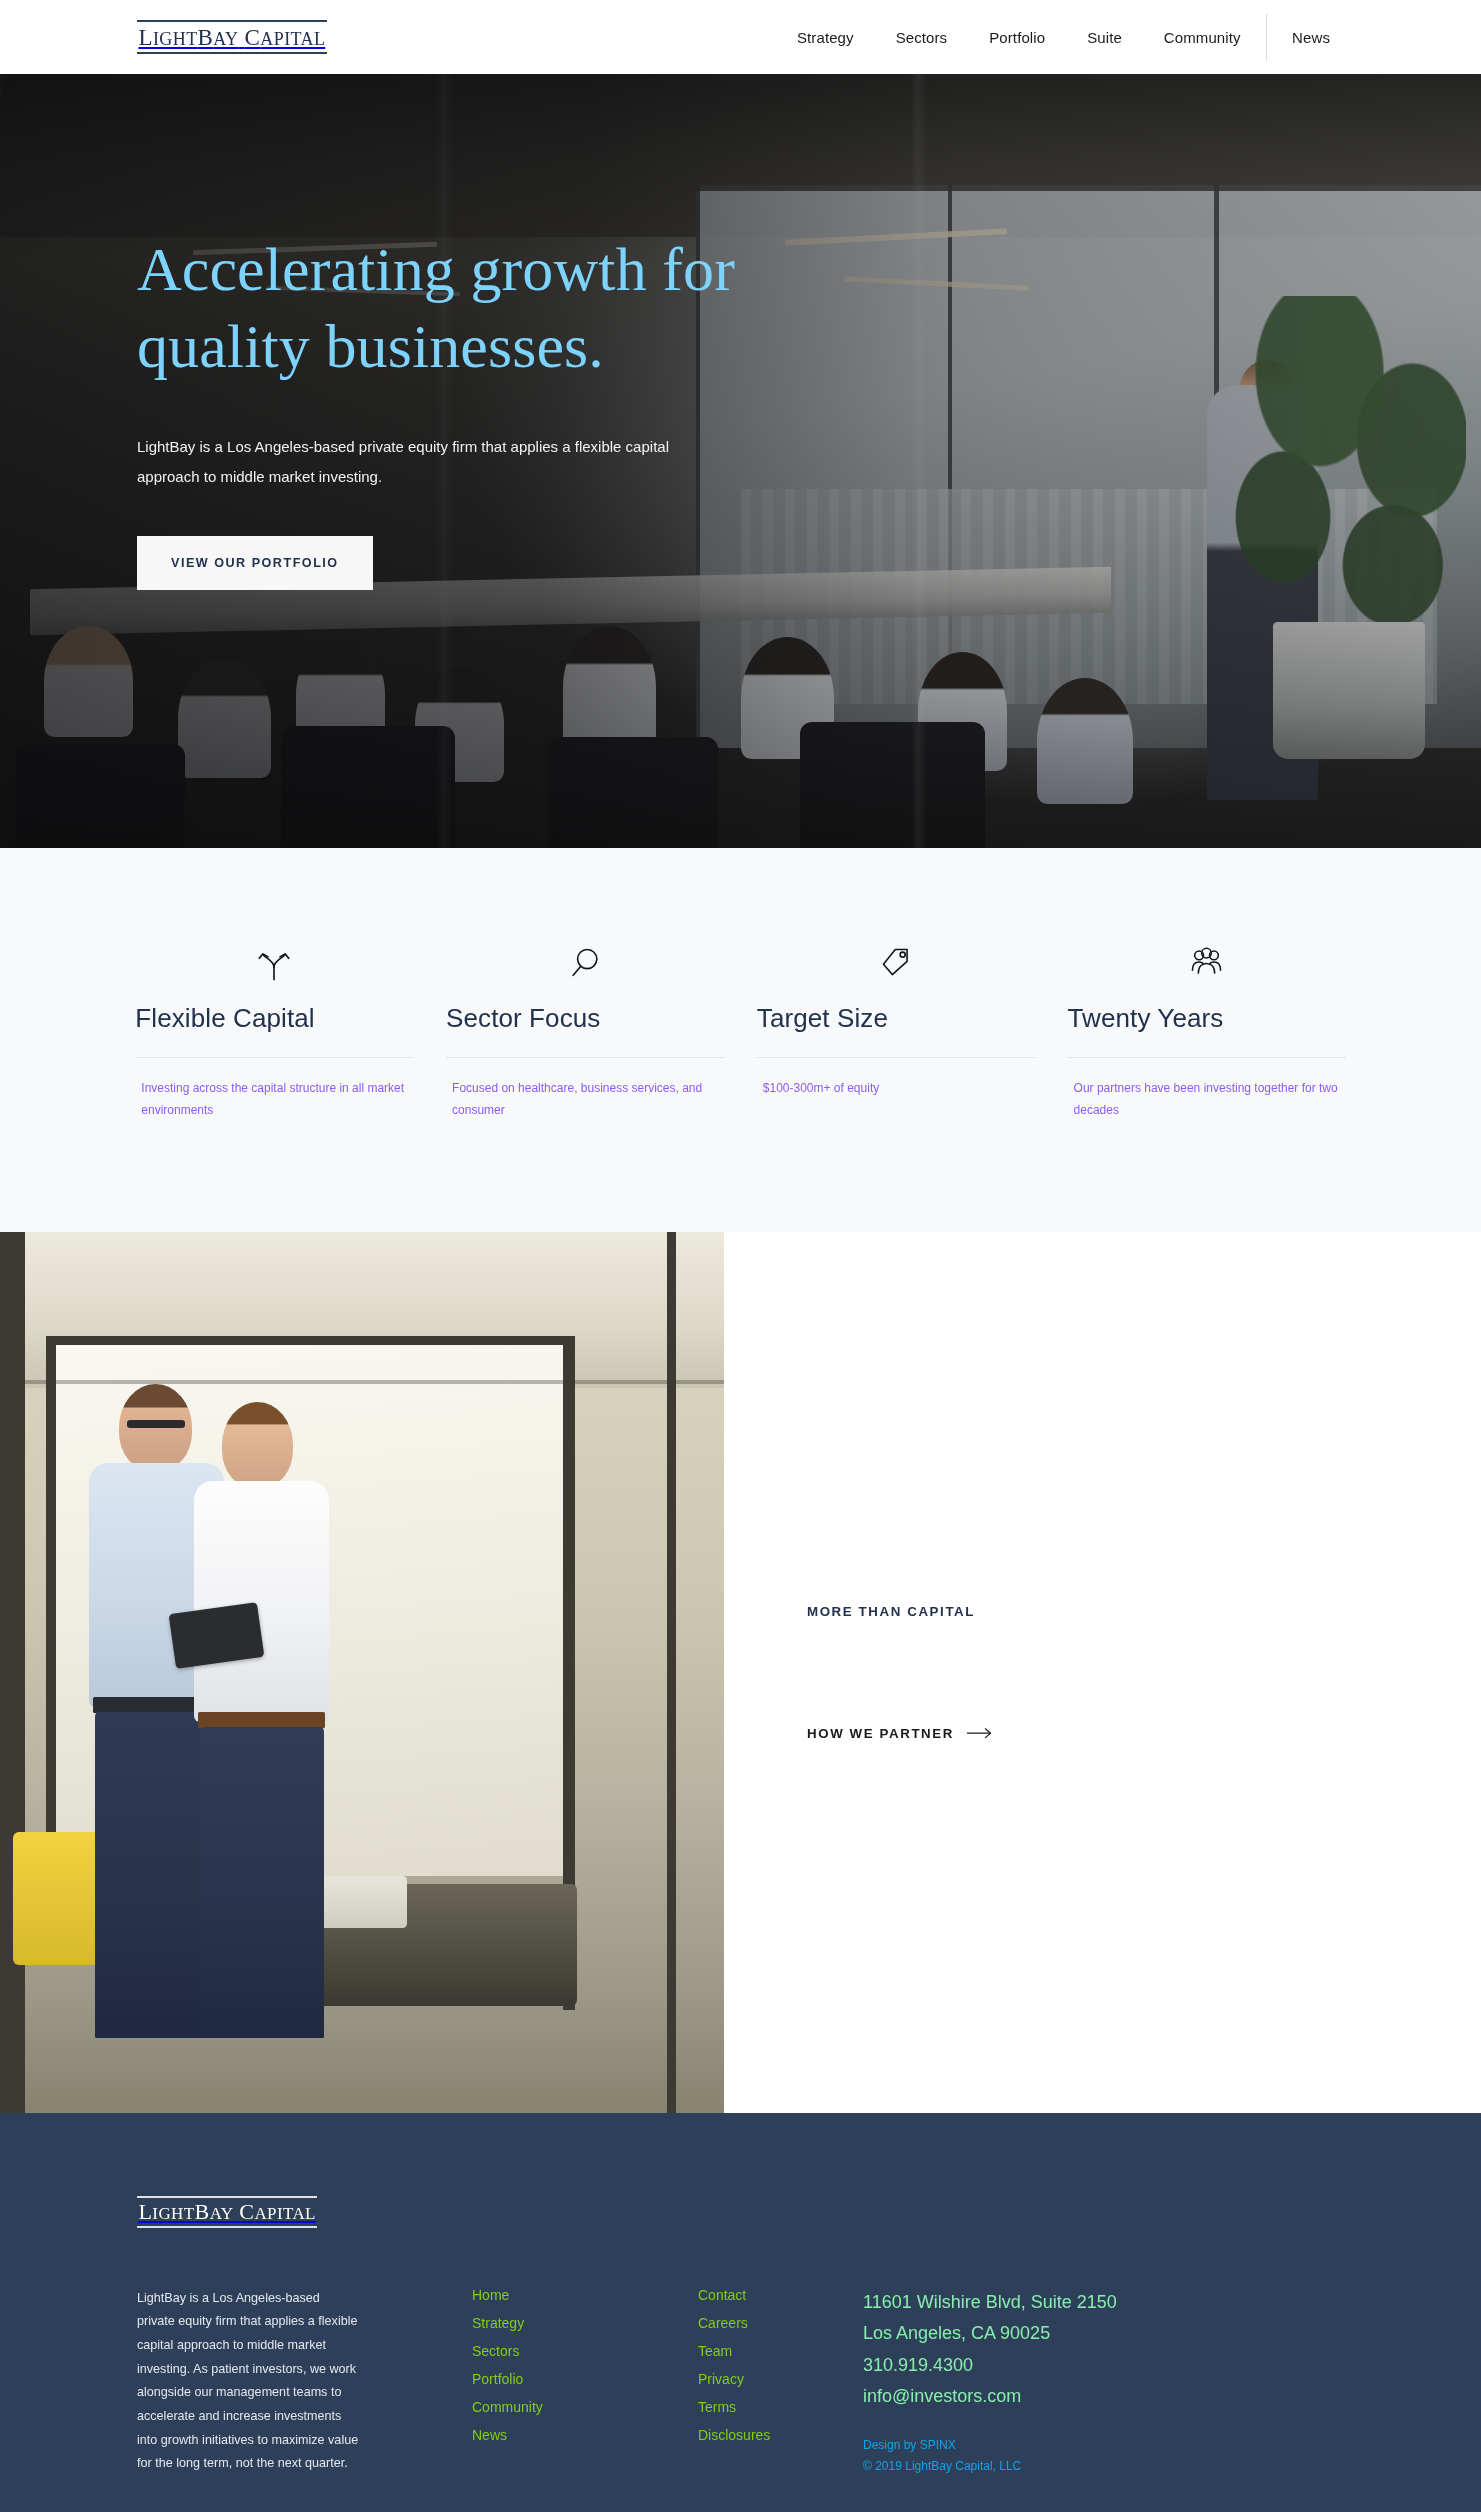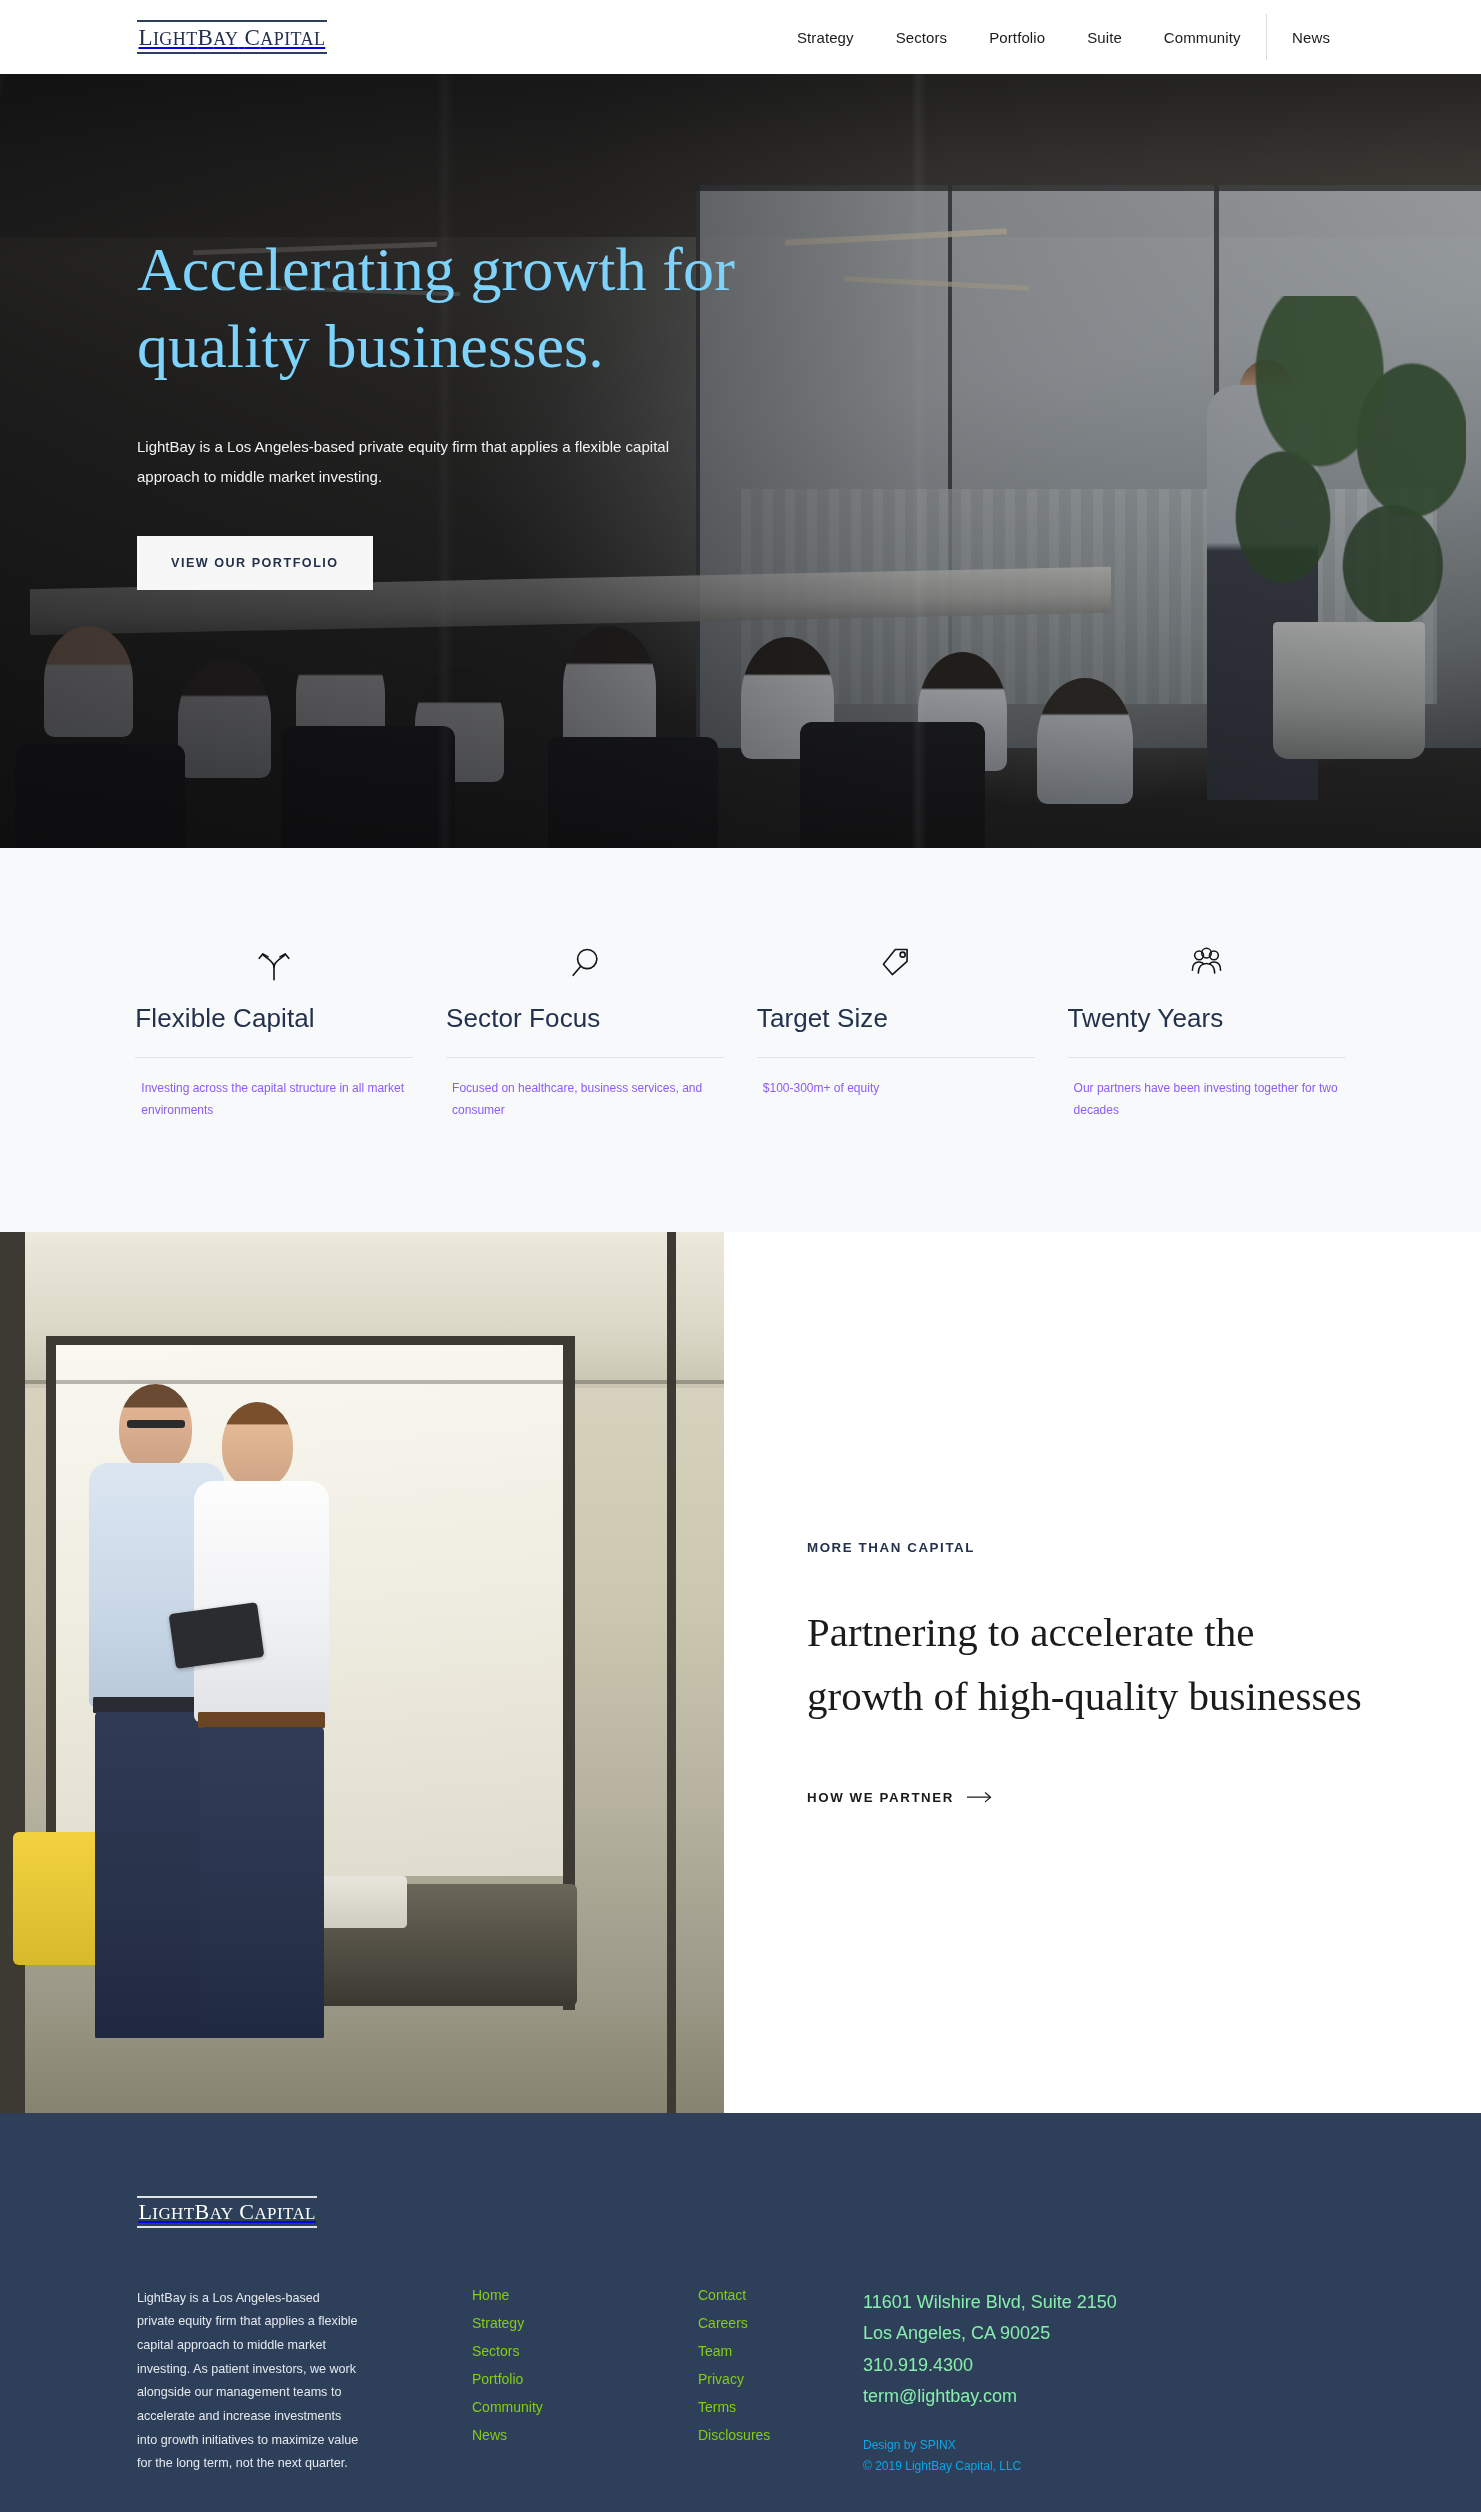--- a/index.html
+++ b/index.html
@@ -386,21 +386,20 @@
       <div class="pp-man pp-head" style="left:222px;top:170px;width:71px;height:86px;background:linear-gradient(180deg,#7a4f2c 0 25%,#e3b995 27%,#cda385 100%);"></div>
       <div class="pp-man pp-shirt" style="left:194px;top:249px;width:135px;height:241px;background:linear-gradient(180deg,#fdfdfd 0%,#f1f2f4 55%,#e0e2e6 100%);"></div>
       <div class="pp-man pp-belt" style="left:198px;top:480px;width:127px;height:16.3px;background:#6b4423;"></div>
       <div class="pp-man pp-pants" style="left:200px;top:495px;width:124px;height:311px;background:linear-gradient(180deg,#313c57 0%,#29334c 60%,#202942 100%);"></div>
 
       <div class="pp-tablet" style="left:172px;top:376px;width:89px;height:55px;transform:rotate(-8deg);"></div>
     </div>
 
     <div class="partner-body">
       <div class="p-eyebrow">MORE THAN CAPITAL</div>
-      <h2 class="p-title">Partnering to accelerate the growth of high-quality businesses</h2>
       <a class="p-link" href="#">
         <span>HOW WE PARTNER</span>
         <span>
           <svg width="25" height="10.4" viewBox="0 0 34 14" fill="none" stroke="#1b1b1b" stroke-width="1.6" stroke-linecap="round" stroke-linejoin="round">
             <line x1="0" y1="7" x2="31" y2="7"></line>
             <polyline points="25,1 32,7 25,13"></polyline>
           </svg>
         </span>
       </a>
     </div>
@@ -431,21 +430,21 @@
         <a href="#">Team</a>
         <a href="#">Privacy</a>
         <a href="#">Terms</a>
         <a href="#">Disclosures</a>
       </nav>
 
       <div class="f-contact">
         <div class="line">11601 Wilshire Blvd, Suite 2150</div>
         <div class="line">Los Angeles, CA 90025</div>
         <a class="line" href="#">310.919.4300</a>
-        <a class="line" href="#">term@lightbay.com</a>
+        <a class="line" href="#">info@investors.com</a>
         <div class="f-fine">
           <a class="line" href="#">Design by SPINX</a>
           <div class="line">© 2019 LightBay Capital, LLC</div>
         </div>
       </div>
     </div>
   </footer>
 
 </div>
 

